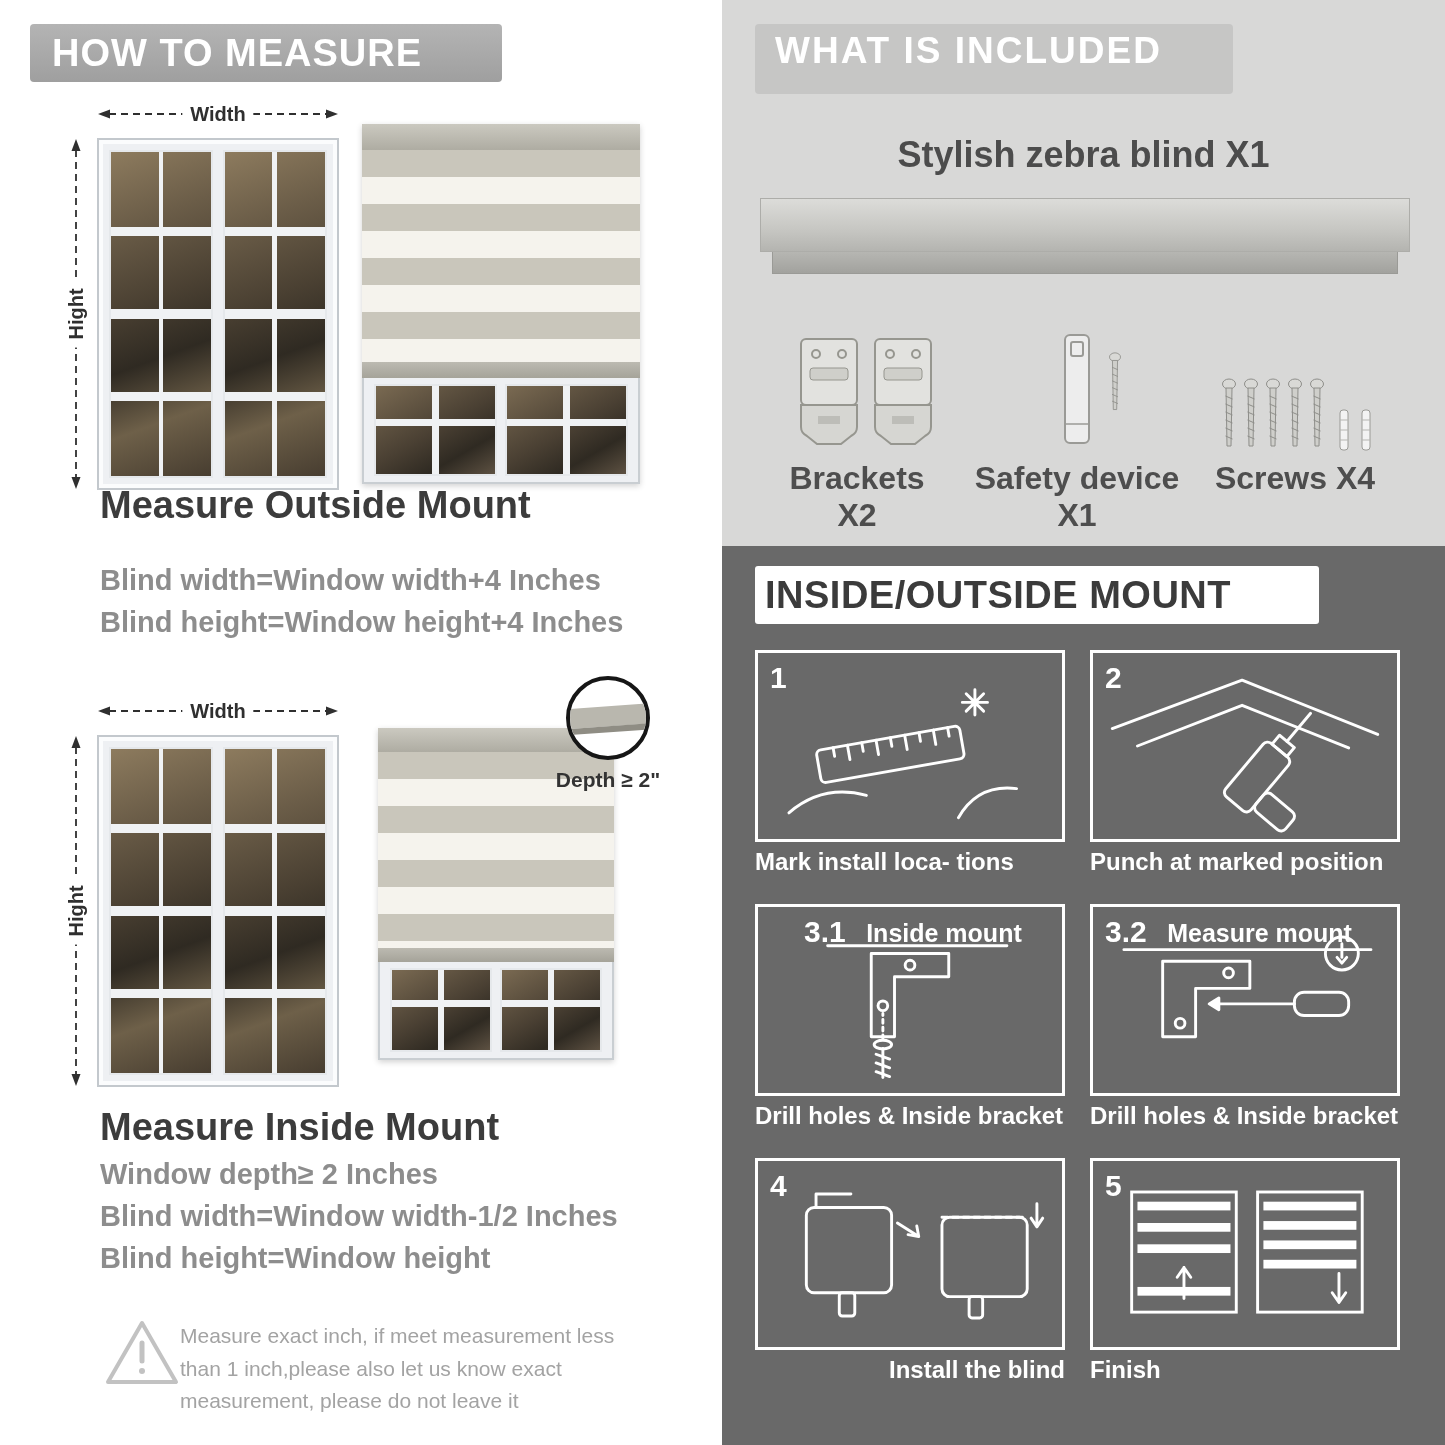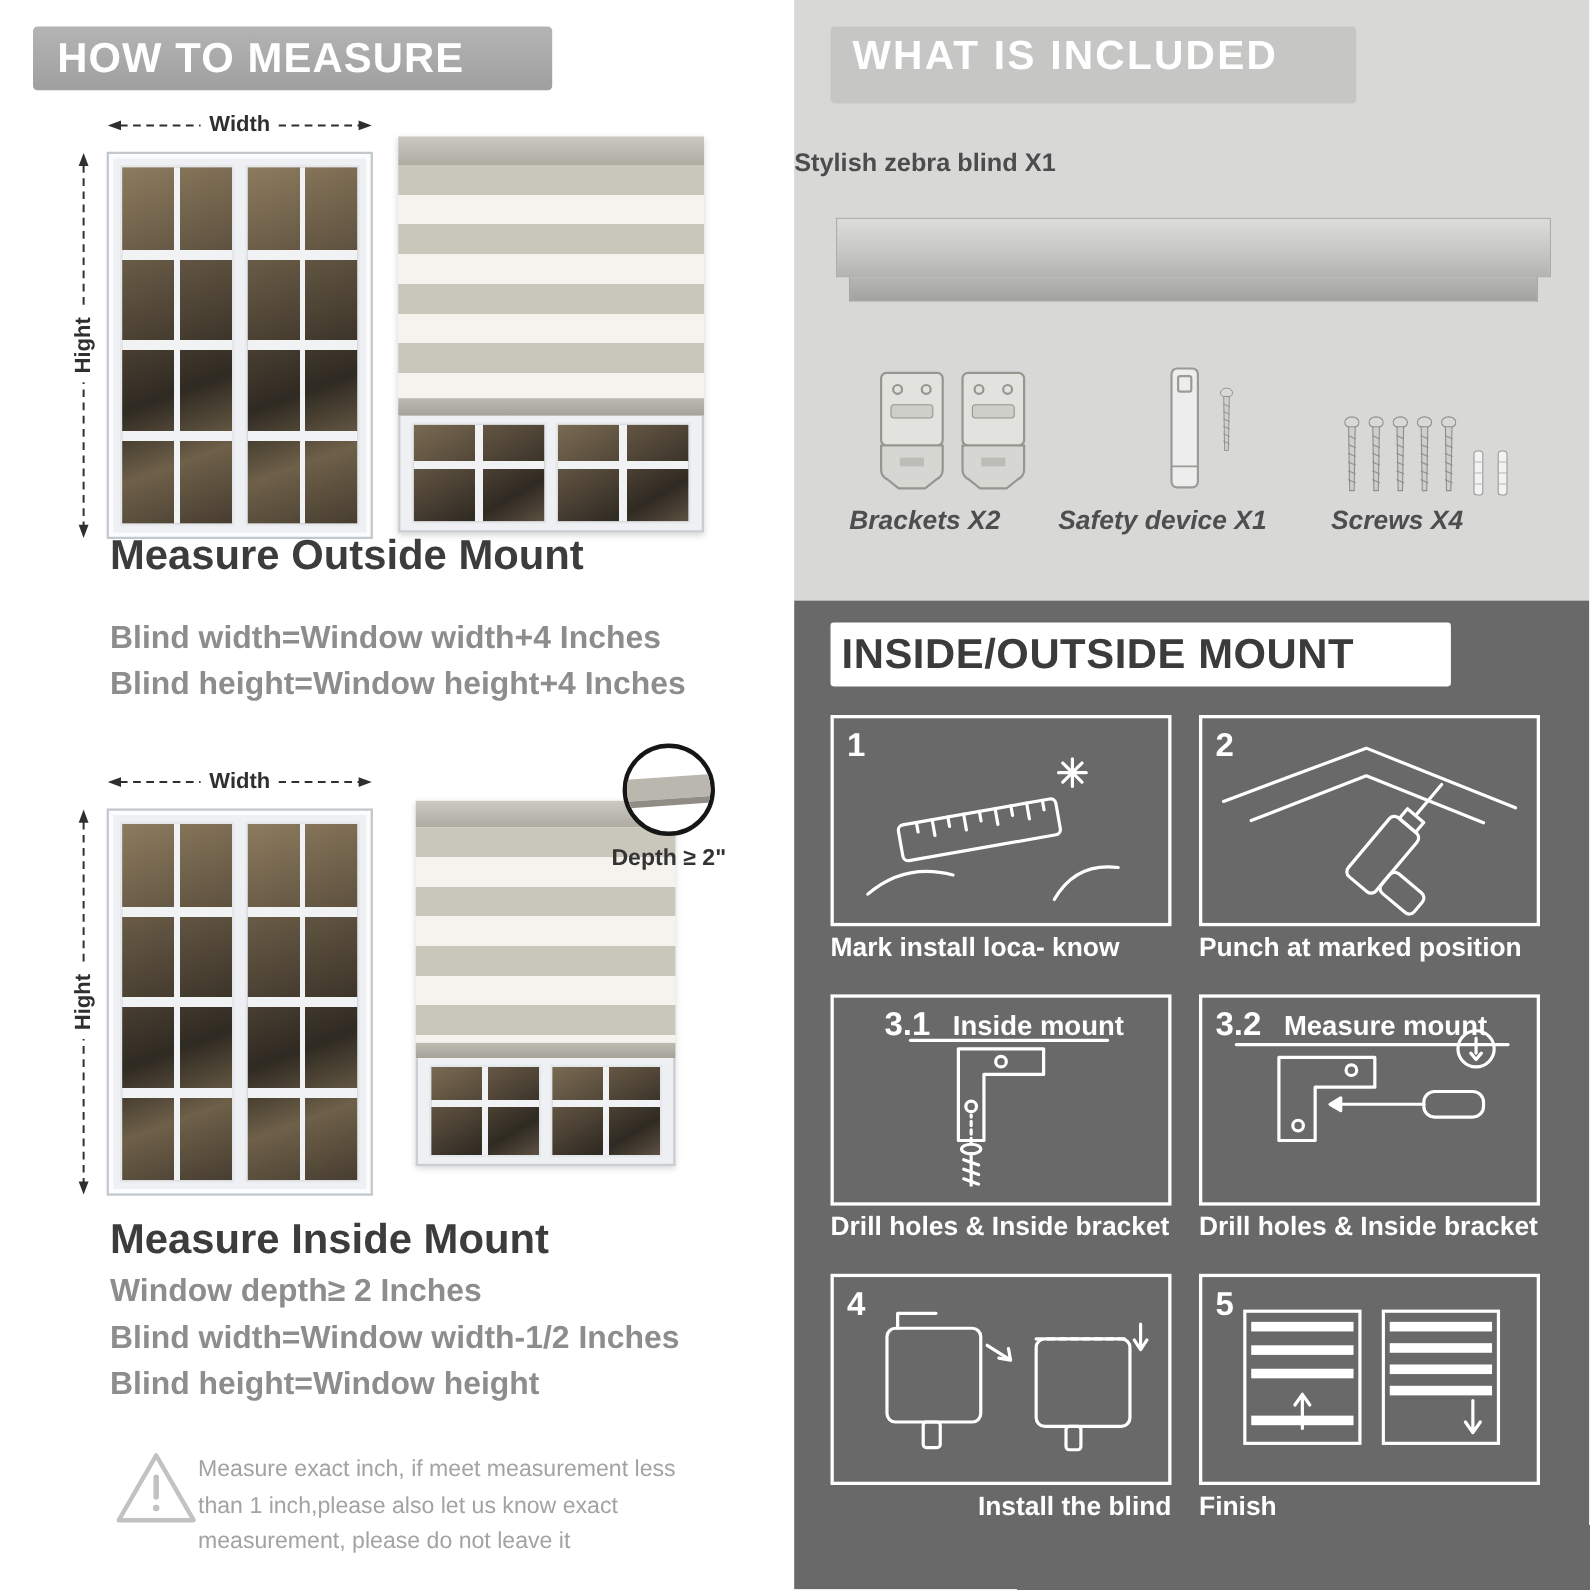--- a/index.html
+++ b/index.html
@@ -35,24 +35,24 @@
   .sec-title{font-size:38px;font-weight:700;color:#3c3c3c;}
   .formula{font-size:29px;font-weight:700;color:#8d8d8d;}
   .callout-circle{box-sizing:border-box;border:4px solid #161616;border-radius:50%;background:#fff;overflow:hidden;z-index:5;}
   .callout-label{font-size:21px;font-weight:700;color:#333;text-align:center;}
   .warn-text{font-size:21px;color:#a3a3a3;line-height:1.55;}
 
   
   #included-panel{left:722px;top:0;width:723px;height:546px;background:#d8d8d7;}
   #included-header{left:33px;top:24px;width:478px;height:70px;background:#c6c6c5;font-size:37px;
                    line-height:54px;padding-left:20px;letter-spacing:2px;}
-  .product-label{font-size:23px;font-weight:700;color:#4c4c4c;}
+  .product-label{font-size:36px;font-weight:700;color:#4c4c4c;text-align:center;}
   .rail-top{background:linear-gradient(180deg,#dcdcd9 0%,#c6c6c2 60%,#b4b4b0 100%);border:1px solid #adada9;box-sizing:border-box;}
   .rail-bottom{background:linear-gradient(180deg,#b6b6b2,#a2a29e);border:1px solid #9a9a96;border-top:none;box-sizing:border-box;}
-  .included-label{font-size:24px;font-weight:700;color:#4e4e4e;font-style:italic;}
+  .included-label{font-size:32px;font-weight:700;color:#4e4e4e;text-align:center;}
 
   
   #mount-panel{left:722px;top:546px;width:723px;height:899px;background:#696969;}
   #mount-header{left:33px;top:20px;width:564px;height:58px;background:#fff;color:#3b3b3b;font-size:38px;
                 font-weight:700;line-height:58px;padding-left:10px;letter-spacing:.5px;border-radius:3px;box-sizing:border-box;}
   .step-panel{border:3px solid #fff;box-sizing:border-box;}
   .step-head{position:relative;z-index:2;padding:8px 0 0 12px;}
   .step-num{color:#fff;font-weight:700;font-size:30px;}
   .step-sub{color:#fff;font-weight:700;font-size:25px;margin-left:16px;}
   .step-caption{color:#fff;font-weight:700;font-size:24px;}
@@ -238,21 +238,21 @@
             <rect x="60" y="85" width="150" height="34" rx="5"></rect>
             <path d="M78,85 v9 M93,85 v15 M108,85 v9 M123,85 v15 M138,85 v9 M153,85 v15 M168,85 v9 M183,85 v15 M198,85 v9"></path>
           </g>
           <path d="M222,38 v26 M209,51 h26 M213,42 l18,18 M231,42 l-18,18"></path>
           <path d="M30,165 q35,-30 80,-18"></path>
           <path d="M205,170 q20,-35 60,-30"></path>
         </g>
       </svg>
       <div class="step-head"><span class="step-num">1</span></div>
     </div>
-    <div class="abs step-caption" style="left:33px;top:302px;width:310px;">Mark install loca- know</div>
+    <div class="abs step-caption" style="left:33px;top:302px;width:310px;">Mark install loca- tions</div>
 
     <div class="abs step-panel" style="left:368px;top:104px;width:310px;height:192px;">
       <svg class="step-art" viewBox="0 0 310 192">
         <g stroke="#fff" stroke-width="3" fill="none" stroke-linecap="round" stroke-linejoin="round">
           <path d="M18,78 L152,28 L292,84"></path>
           <path d="M44,96 L152,54 L262,98"></path>
           <g transform="rotate(-50 170 125)">
             <rect x="130" y="108" width="72" height="34" rx="6"></rect>
             <rect x="202" y="115" width="12" height="20"></rect>
             <path d="M214,125 h38"></path>

